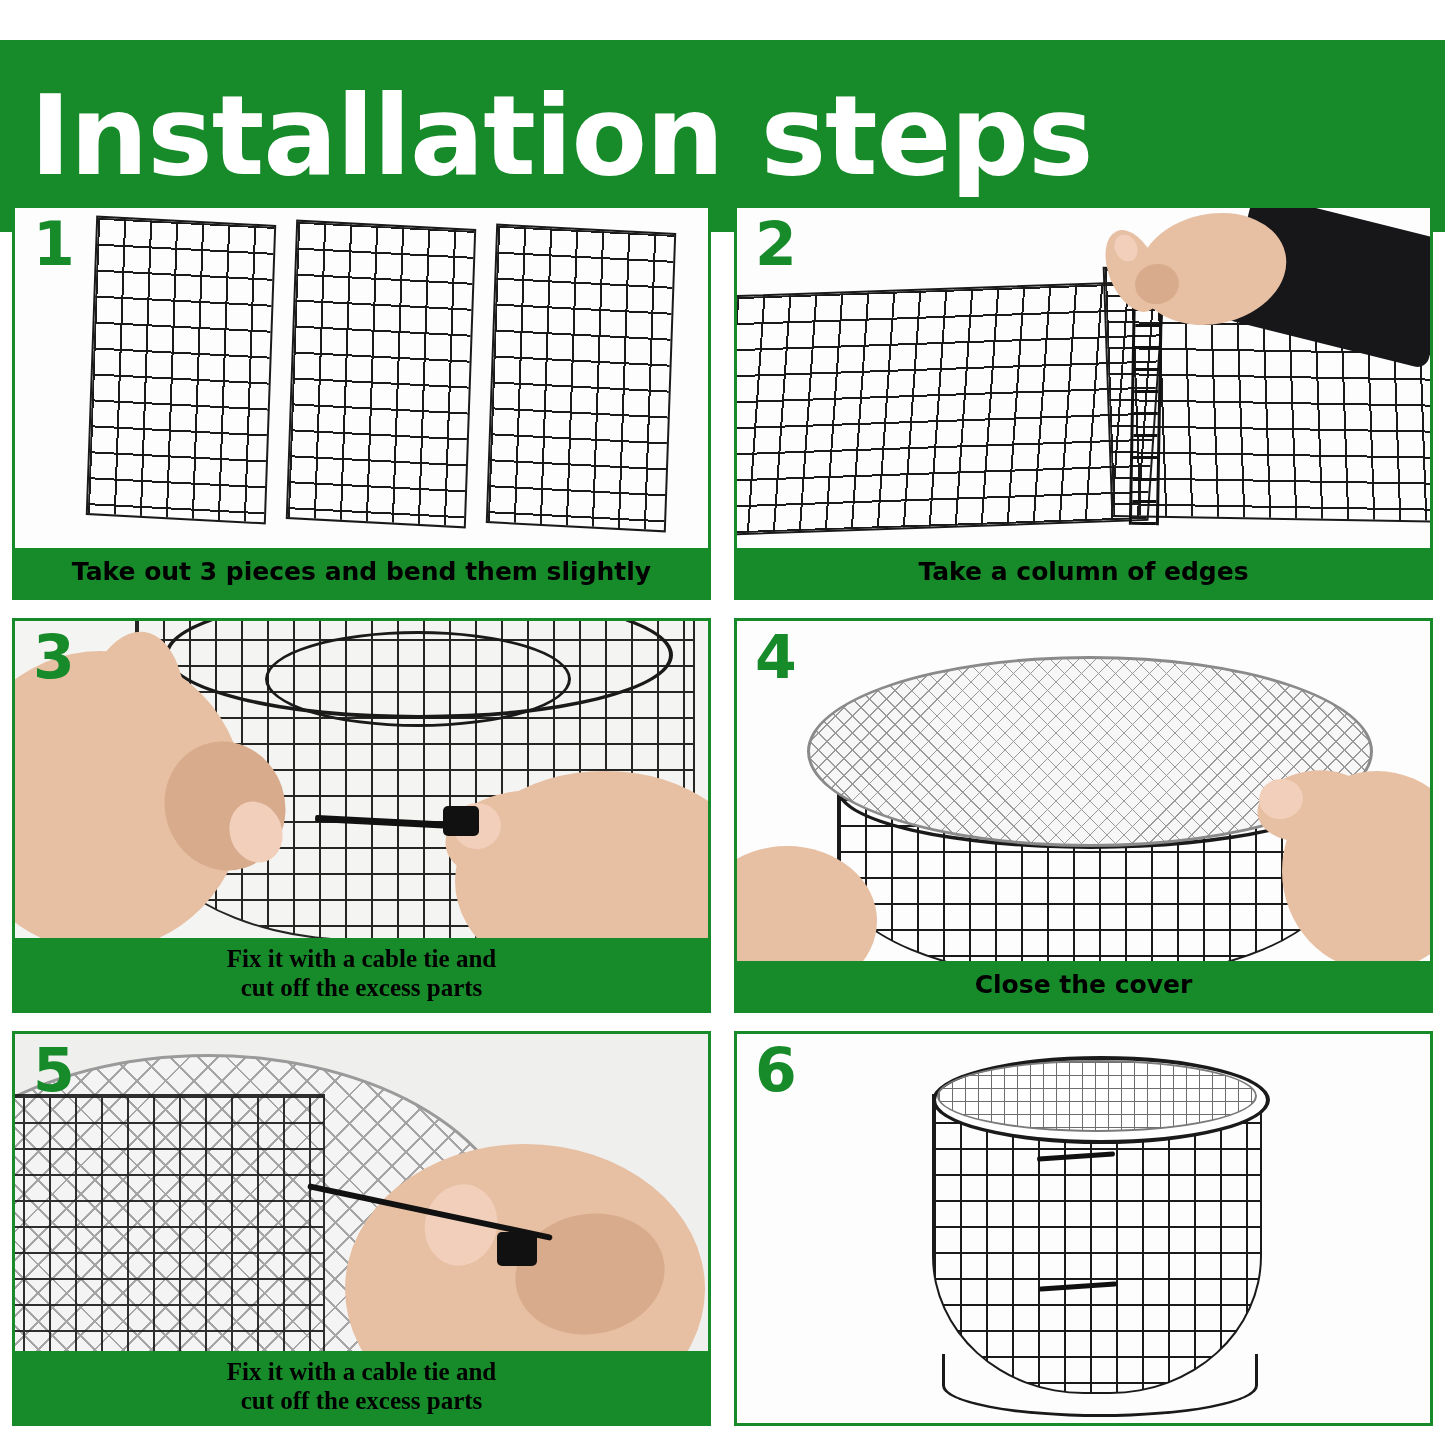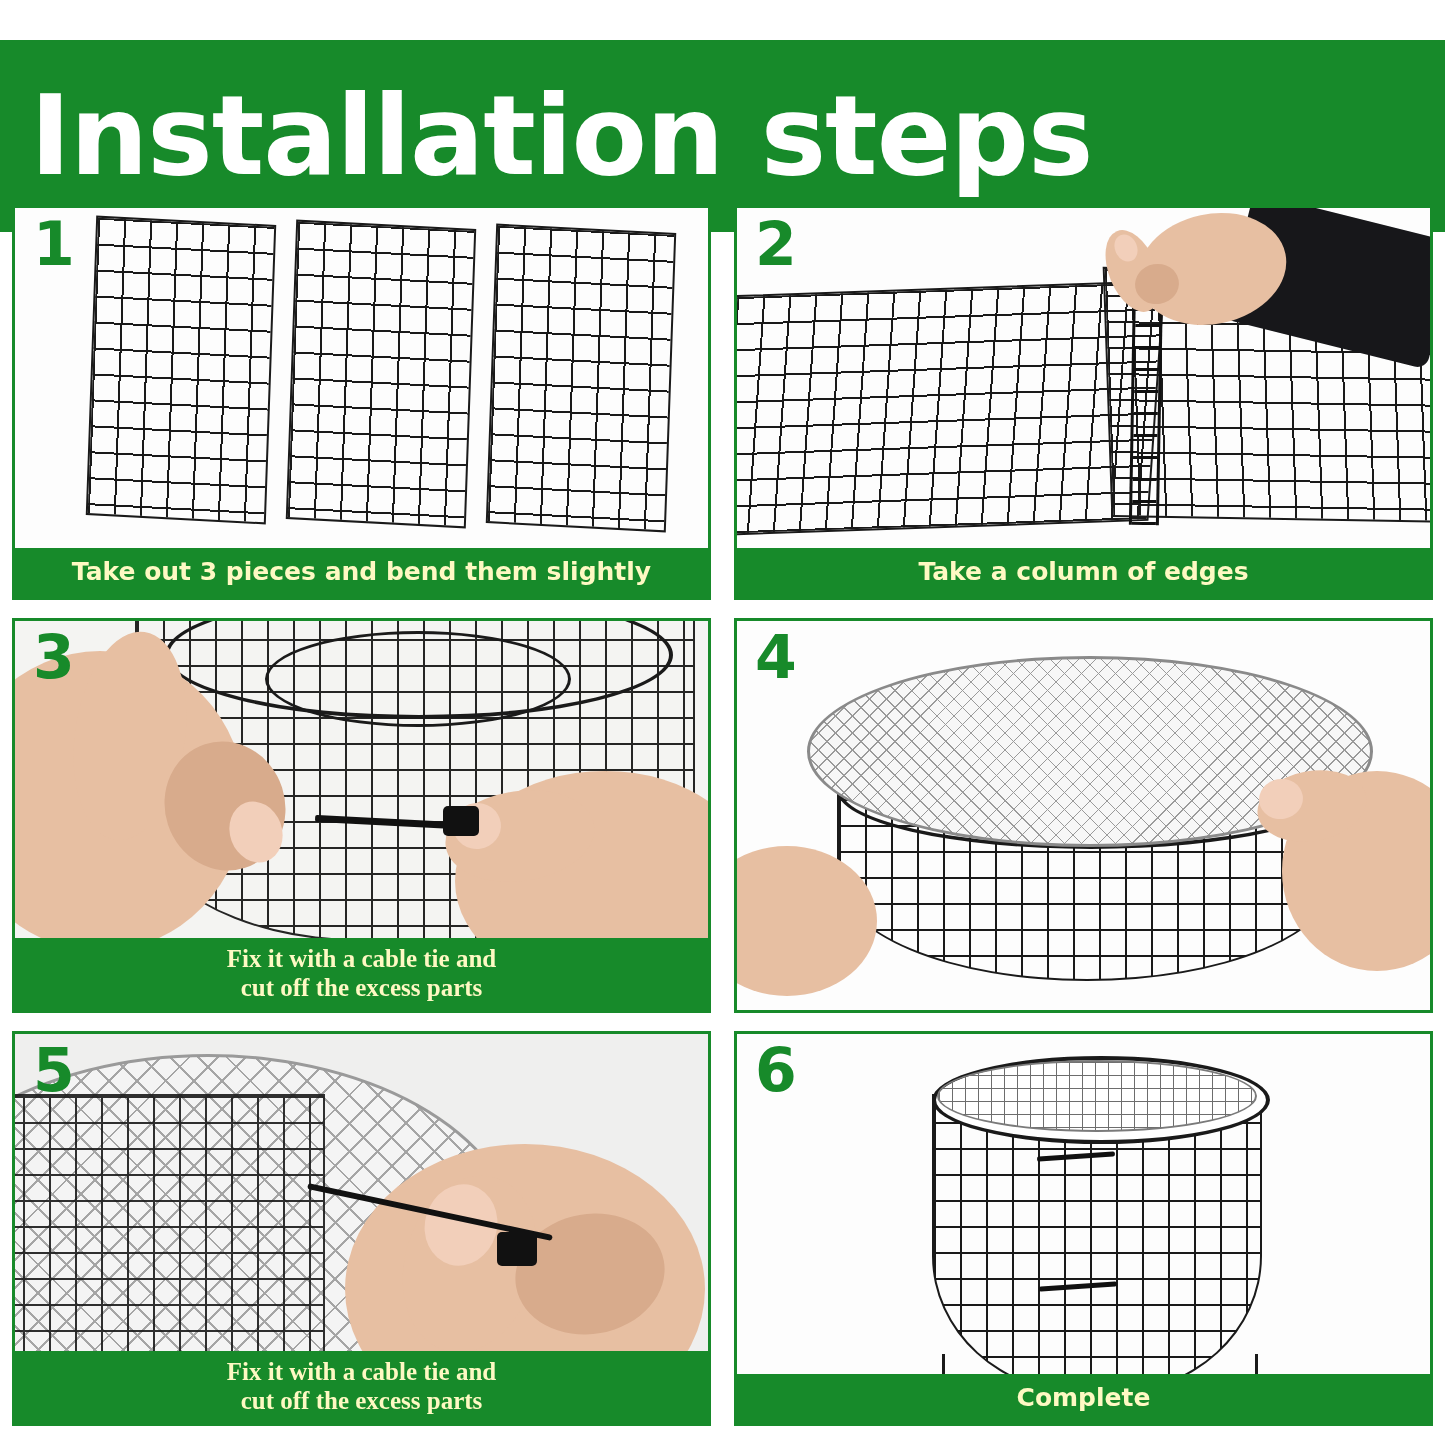--- a/index.html
+++ b/index.html
@@ -75,21 +75,21 @@
     top: 6px;
     font-size: 60px;
     font-weight: bold;
     color: #178a2a;
     font-family: "DejaVu Sans", sans-serif;
     z-index: 6;
     line-height: 1;
   }
   .step-caption {
     background: #178a2a;
-    color: #fef9c3;
+    color: #000000;
     font-weight: bold;
     font-size: 25px;
     text-align: center;
     padding: 9px 6px 11px 6px;
     line-height: 1.16;
     font-family: "DejaVu Sans", sans-serif;
   }
   .step-caption.two-line {
     padding: 6px 6px 8px 6px;
     font-family: Liberation Serif, serif;
@@ -212,20 +212,21 @@
         <div style="position:absolute; left:100px; top:110px; width:500px; height:110px; border:4px solid #1a1a1a; border-radius:50%;"></div>
 
         <div style="position:absolute; left:70px; top:35px; width:560px; height:185px; border:3px solid #8a8a8a; border-radius:50%; background-image: repeating-linear-gradient(45deg,#9a9a9a 0 1px, transparent 1px 12px), repeating-linear-gradient(-45deg,#9a9a9a 0 1px, transparent 1px 12px); background-color:#f7f7f7;"></div>
 
         <div class="skin" style="left:-40px; top:225px; width:180px; height:150px;"></div>
 
         <div class="skin" style="left:545px; top:150px; width:190px; height:200px;"></div>
         <div class="skin" style="left:520px; top:150px; width:110px; height:70px; transform:rotate(-10deg);"></div>
         <div class="nail" style="left:522px; top:158px; width:44px; height:40px; transform:rotate(-10deg);"></div>
       </div>
+      <div class="step-caption">Close the cover</div>
     </div>
 
     <div class="step">
       <div class="step-visual" style="background:#efefee;">
         <div class="step-number">5</div>
 
         <div style="position:absolute; left:-120px; top:20px; width:620px; height:380px; border:3px solid #9a9a9a; border-radius:50%; background-image: repeating-linear-gradient(45deg,#a5a5a5 0 2px, transparent 2px 20px), repeating-linear-gradient(-45deg,#a5a5a5 0 2px, transparent 2px 20px); background-color:#f4f4f4;"></div>
         <div class="mesh" style="left:-20px; top:60px; width:330px; height:300px; opacity:.9;"></div>
 
         <div class="skin" style="left:330px; top:110px; width:360px; height:290px;"></div>
@@ -246,17 +247,16 @@
       <div class="step-visual">
         <div class="step-number">6</div>
 
         <div class="mesh" style="left:195px; top:60px; width:330px; height:300px; border-radius:0 0 46% 46%;"></div>
         <div style="position:absolute; left:195px; top:22px; width:330px; height:80px; border:4px solid #1a1a1a; border-radius:50%; background:#ffffff;"></div>
         <div class="mesh-fine" style="left:200px; top:26px; width:320px; height:72px; border-radius:50%; border:2px solid #7a7a7a;"></div>
         <div style="position:absolute; left:205px; top:320px; width:310px; height:60px; border:3px solid #1a1a1a; border-top:none; border-radius:0 0 50% 50%;"></div>
         <div class="tie" style="left:300px; top:120px; width:78px; height:5px; transform:rotate(-4deg);"></div>
         <div class="tie" style="left:302px; top:250px; width:78px; height:5px; transform:rotate(-4deg);"></div>
       </div>
-      <div class="step-caption">Complete</div>
     </div>
 
   </div>
 </div>
 
 </body></html>

